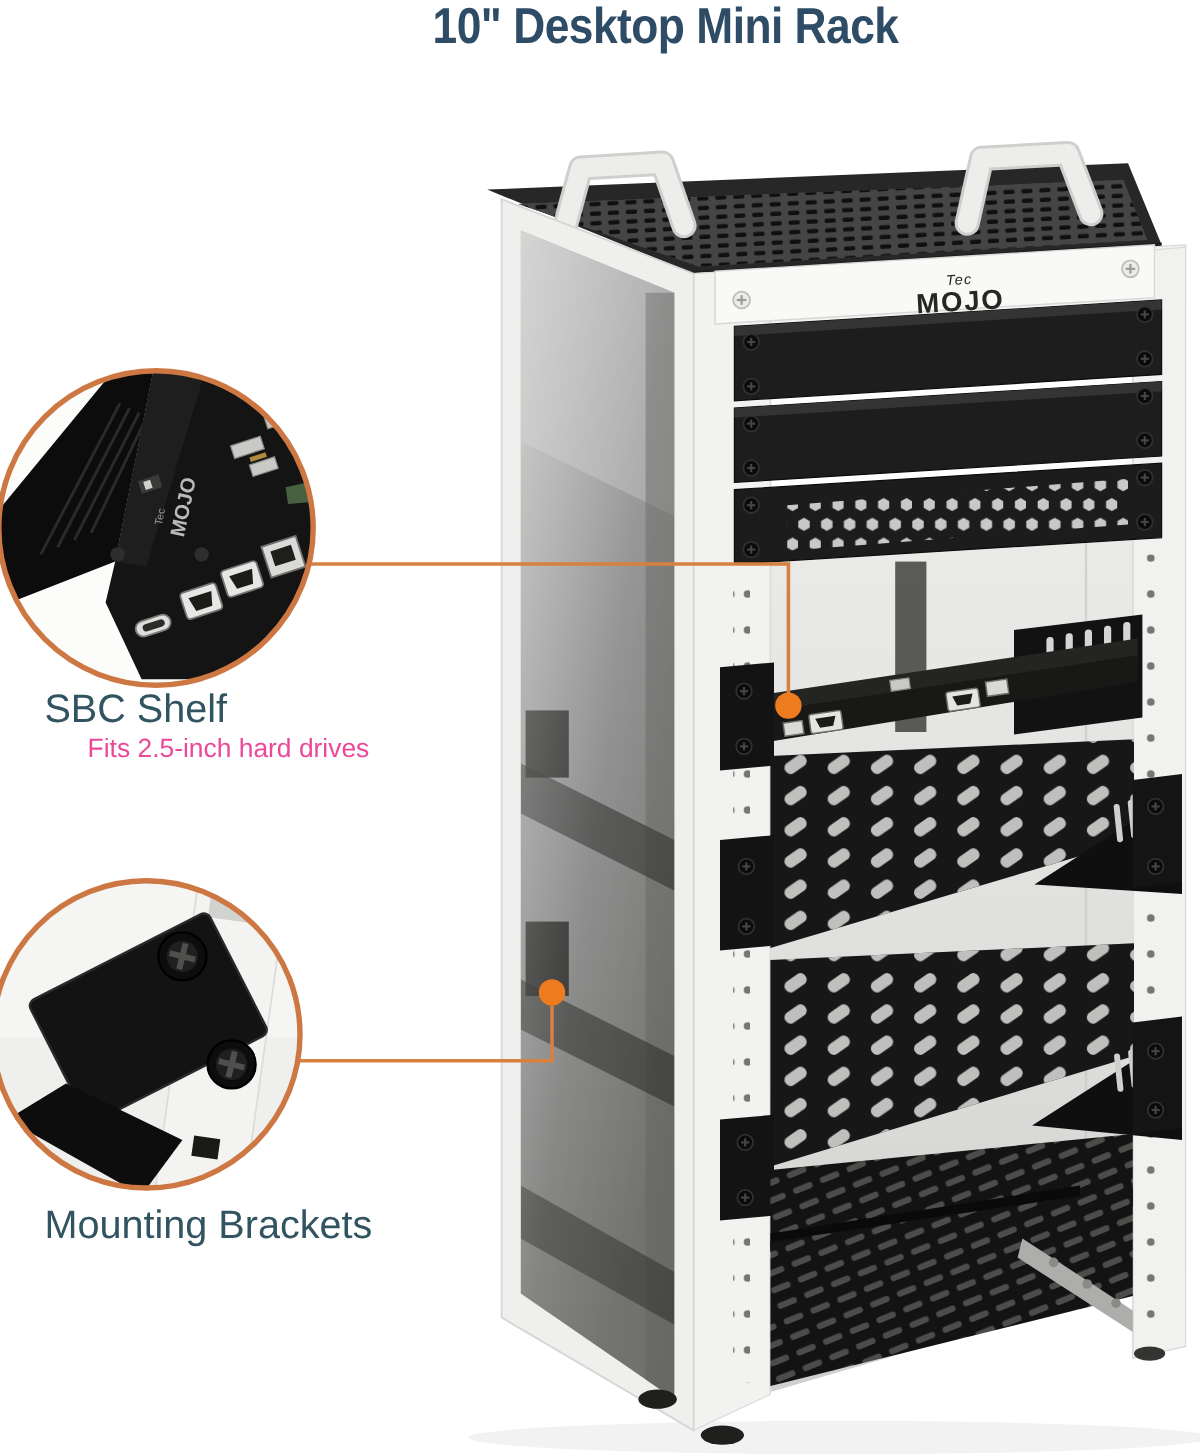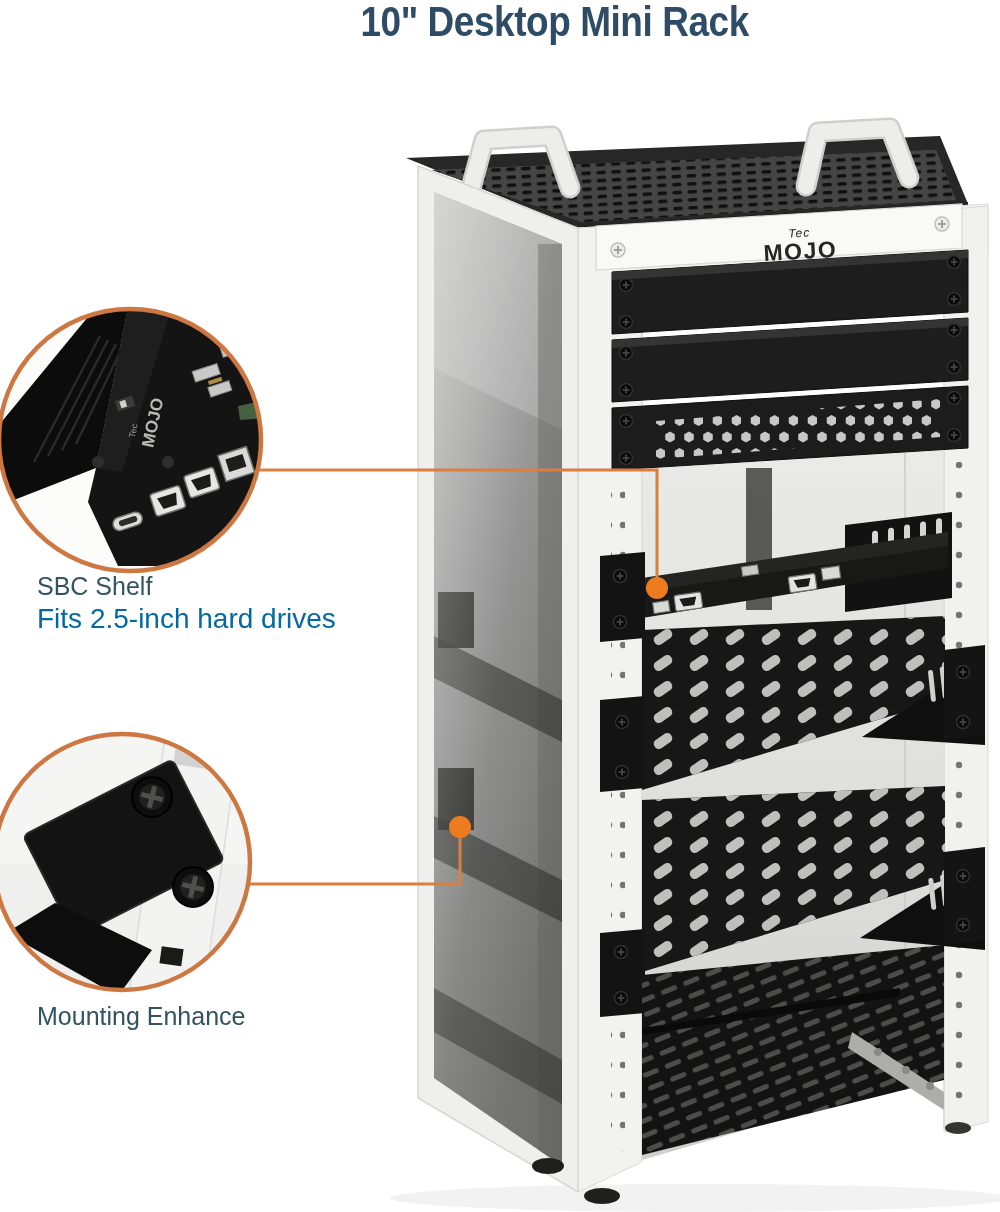--- a/index.html
+++ b/index.html
@@ -6,22 +6,22 @@
   body{width:1000px;height:1212px;position:relative;overflow:hidden;
        font-family:"Liberation Sans",sans-serif;}
   .stage{position:absolute;inset:0;width:1000px;height:1212px;}
   svg.scene{position:absolute;left:0;top:0;}
   .page-title{position:absolute;top:-2px;left:0;right:0;text-align:center;
       transform:translateX(55px);}
   .page-title span{display:inline-block;font-weight:bold;font-size:42px;
       letter-spacing:-0.5px;color:#2e4c66;transform:scaleX(0.88);
       transform-origin:center;white-space:nowrap;}
   .callout-text{position:absolute;left:37px;color:#315460;}
-  .callout-text .co-label{font-size:25px;line-height:1.15;font-weight:400;}
-  .callout-text .co-desc{font-size:28px;line-height:1.3;font-weight:400;color:#0369a1;}
+  .callout-text .co-label{font-size:33px;line-height:1.15;font-weight:400;}
+  .callout-text .co-desc{font-size:22px;line-height:1.3;font-weight:400;color:#ec4899;margin-left:36px;}
   #co-sbc{top:572px;}
   #co-brk{top:1002px;}
 </style>
 </head>
 <body>
 
 <div class="stage">
 
   <svg class="scene" width="1000" height="1212" viewBox="0 0 1000 1212">
     <defs>
@@ -336,16 +336,16 @@
   <div class="page-title">
     <span>10" Desktop Mini Rack</span>
   </div>
 
   <div class="callout-text" id="co-sbc">
     <div class="co-label">SBC Shelf</div>
     <div class="co-desc">Fits 2.5-inch hard drives</div>
   </div>
 
   <div class="callout-text" id="co-brk">
-    <div class="co-label">Mounting Enhance</div>
+    <div class="co-label">Mounting Brackets</div>
   </div>
 
 </div>
 
 </body></html>

